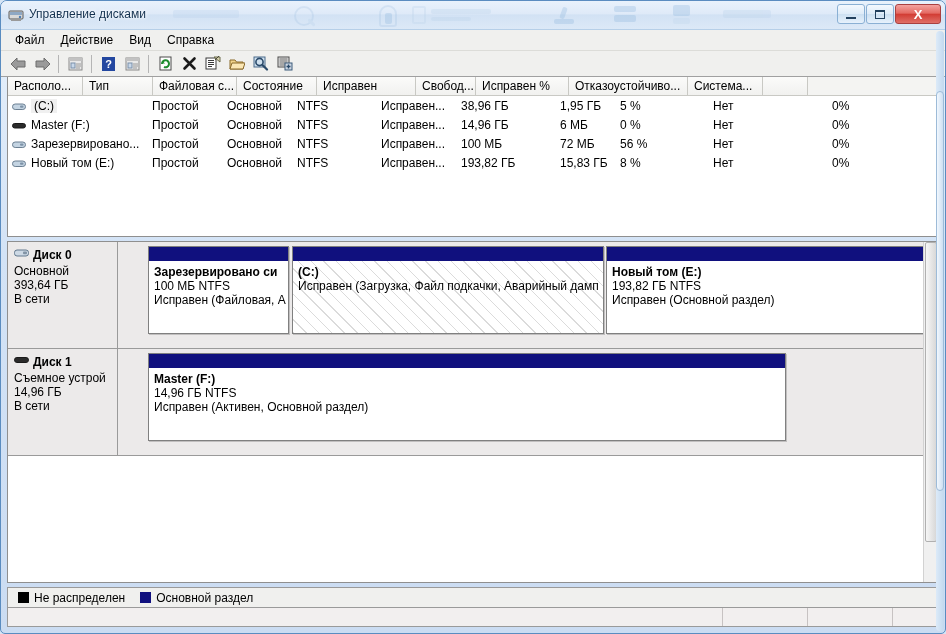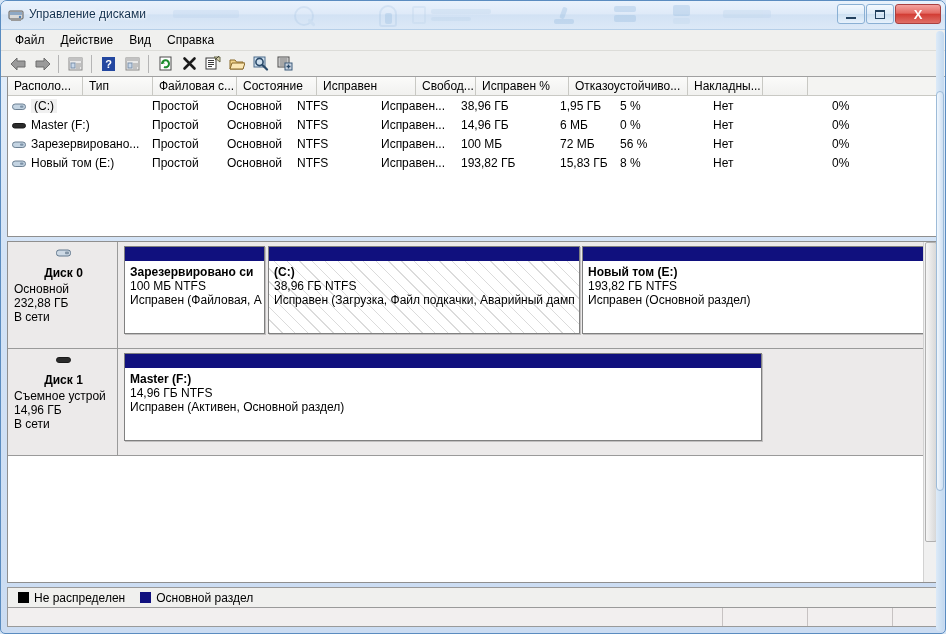--- a/index.html
+++ b/index.html
@@ -141,33 +141,33 @@
     position: relative;
     width: 110px; flex: 0 0 110px;
     background: #eceaea;
     border-right: 1px solid #9a9a9a;
     padding: 6px 4px 4px 6px;
   }
   .disk-name {
     display: flex; align-items: center; gap: 4px;
     font-size: 12px; font-weight: bold; color: #000;
     margin-bottom: 2px;
-    flex-direction: column;
   }
   .disk-line { font-size: 12px; color: #000; white-space: nowrap; overflow: hidden; }
   .disk-graph {
     position: relative; flex: 1 1 auto;
     background: #eceaea;
     padding: 4px 0 0 4px;
   }
   .part {
     position: absolute; top: 4px;
     border: 1px solid #808080;
     background: #fff;
     box-shadow: 1px 1px 0 rgba(0,0,0,0.18);
+    margin-left: 24px;
   }
   .part-bar { height: 14px; background: #10107e; }
   .part-body {
     position: relative;
     background: #fff;
     padding: 4px 0 4px 5px;
     overflow: hidden;
   }
   .part-body.hatched {
     background:
@@ -356,21 +356,21 @@
   <div class="list-pane">
     <div class="list-header">
       <div class="col-head" style="width:75px">Располо...</div>
       <div class="col-head" style="width:70px">Тип</div>
       <div class="col-head" style="width:84px">Файловая с...</div>
       <div class="col-head" style="width:80px">Состояние</div>
       <div class="col-head" style="width:99px">Исправен</div>
       <div class="col-head" style="width:60px">Свобод...</div>
       <div class="col-head" style="width:93px">Исправен %</div>
       <div class="col-head" style="width:119px">Отказоустойчиво...</div>
-      <div class="col-head" style="width:75px">Накладны...</div>
+      <div class="col-head" style="width:75px">Система...</div>
       <div class="col-head" style="width:45px"></div>
     </div>
 
     <div class="list-body">
 
       <div class="list-row">
         <div class="cell vol" style="width:138px">
           <span class="drive-ico">
             <svg width="14" height="10" viewBox="0 0 14 10">
                 <rect x="0.5" y="2" width="13" height="5.5" rx="2.7" fill="#c4d4e2" stroke="#6b7f92"></rect>
@@ -462,37 +462,36 @@
         <div class="disk-name">
           <span>
             <svg width="15" height="11" viewBox="0 0 15 11">
                 <rect x="0.5" y="2" width="14" height="6" rx="2.5" fill="#cdd9e5" stroke="#63798e"></rect>
                 <rect x="9" y="3.6" width="4" height="2.6" rx="1" fill="#8294a6"></rect>
               </svg>
           </span>
           <span>Диск 0</span>
         </div>
         <div class="disk-line">Основной</div>
-        <div class="disk-line">232,88 ГБ</div>
+        <div class="disk-line">393,64 ГБ</div>
         <div class="disk-line">В сети</div>
       </div>
       <div class="disk-graph">
         <div class="part" style="left:6px;width:141px;height:88px">
           <div class="part-bar"></div>
           <div class="part-body" style="height:72px">
             <div class="part-line b">Зарезервировано си</div>
             <div class="part-line">100 МБ NTFS</div>
             <div class="part-line">Исправен (Файловая, А</div>
           </div>
         </div>
         <div class="part" style="left:150px;width:312px;height:88px">
           <div class="part-bar"></div>
           <div class="part-body hatched" style="height:72px">
             <div class="part-line b">(C:)</div>
-            <div class="part-line">38,96 ГБ NTFS</div>
             <div class="part-line">Исправен (Загрузка, Файл подкачки, Аварийный дамп</div>
           </div>
         </div>
         <div class="part" style="left:464px;width:358px;height:88px">
           <div class="part-bar"></div>
           <div class="part-body" style="height:72px">
             <div class="part-line b">Новый том  (E:)</div>
             <div class="part-line">193,82 ГБ NTFS</div>
             <div class="part-line">Исправен (Основной раздел)</div>
           </div>

